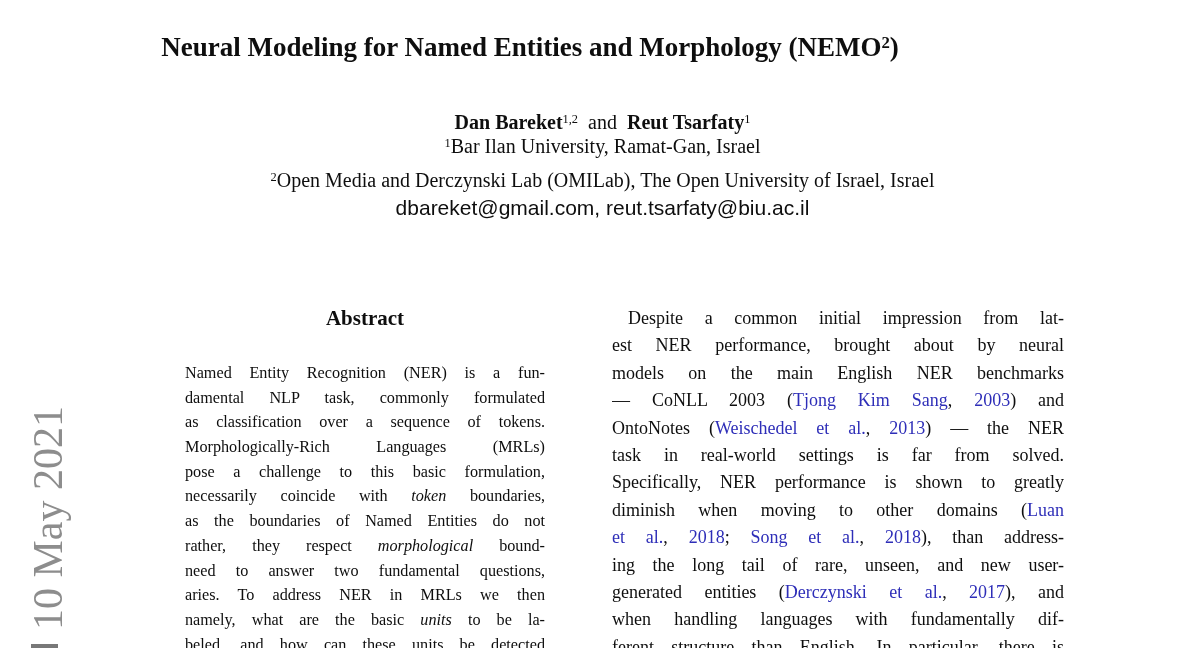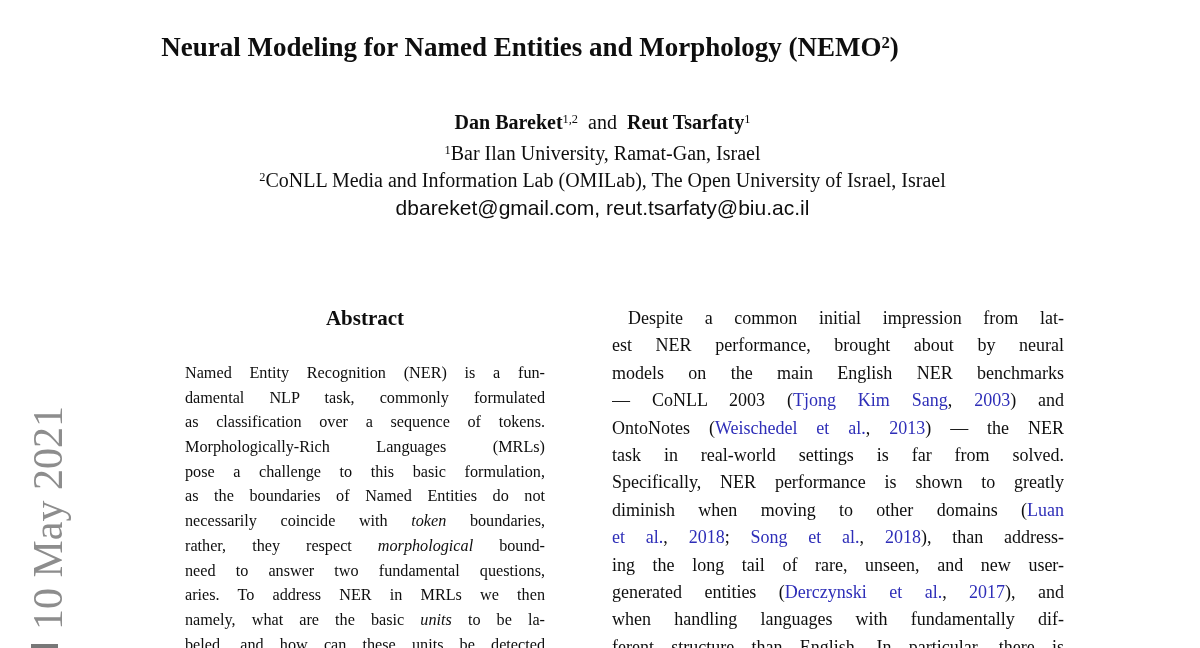--- a/index.html
+++ b/index.html
@@ -17,21 +17,21 @@
     color:var(--text-black);
     font-family:"Liberation Serif","DejaVu Serif",serif;
   }
   
   .title{
     position:absolute;top:30px;left:0;width:1060px;
     text-align:center;font-size:27px;font-weight:bold;line-height:34px;
   }
   .hline{position:absolute;left:0;width:1179px;text-align:center;margin-left:13px;}
   .authors{top:111px;font-size:20px;}
-  .affil1{top:142px;font-size:20px;}
+  .affil1{top:135px;font-size:20px;}
   .affil2{top:169px;font-size:20px;}
   .emails{top:196px;font-size:21px;font-family:"Liberation Sans","DejaVu Sans",sans-serif;}
   .sup{font-size:62%;position:relative;top:-0.48em;}
   .b{font-weight:bold;}
   .i{font-style:italic;}
   .cite{color:var(--citation-blue);cursor:pointer;}
   
   .abstract-head{
     position:absolute;top:306px;left:185px;width:360px;
     text-align:center;font-size:21px;font-weight:bold;
@@ -71,32 +71,32 @@
 
 <div class="page">
 
   <div class="watermark">10 May 2021</div>
   <div class="wm-fragment"></div>
 
   <div class="title"><span>Neural Modeling for Named Entities and Morphology (NEMO</span><span class="sup">2</span><span>)</span></div>
 
   <div class="hline authors"><span class="b">Dan Bareket</span><span class="sup">1,2</span><span> and </span><span class="b">Reut Tsarfaty</span><span class="sup">1</span></div>
   <div class="hline affil1"><span class="sup">1</span><span>Bar Ilan University, Ramat-Gan, Israel</span></div>
-  <div class="hline affil2"><span class="sup">2</span><span>CoNLL Media and Information Lab (OMILab), The Open University of Israel, Israel</span></div>
+  <div class="hline affil2"><span class="sup">2</span><span>Open Media and Derczynski Lab (OMILab), The Open University of Israel, Israel</span></div>
   <div class="hline emails">dbareket@gmail.com, reut.tsarfaty@biu.ac.il</div>
 
   <div class="abstract-head">Abstract</div>
   <div class="abstract-body">
       <div class="line"><span>Named Entity Recognition (NER) is a fun-</span></div>
       <div class="line"><span>damental NLP task, commonly formulated</span></div>
       <div class="line"><span>as classification over a sequence of tokens.</span></div>
       <div class="line"><span>Morphologically-Rich Languages (MRLs)</span></div>
       <div class="line"><span>pose a challenge to this basic formulation,</span></div>
+      <div class="line"><span>necessarily coincide with </span><span class="i">token</span><span> boundaries,</span></div>
       <div class="line"><span>as the boundaries of Named Entities do not</span></div>
-      <div class="line"><span>necessarily coincide with </span><span class="i">token</span><span> boundaries,</span></div>
       <div class="line"><span>rather, they respect </span><span class="i">morphological</span><span> bound-</span></div>
       <div class="line"><span>need to answer two fundamental questions,</span></div>
       <div class="line"><span>aries. To address NER in MRLs we then</span></div>
       <div class="line"><span>namely, what are the basic </span><span class="i">units</span><span> to be la-</span></div>
       <div class="line"><span>beled, and how can these units be detected</span></div>
     </div>
 
   <div class="body-col">
       <div class="line indent"><span>Despite a common initial impression from lat-</span></div>
       <div class="line"><span>est NER performance, brought about by neural</span></div>

